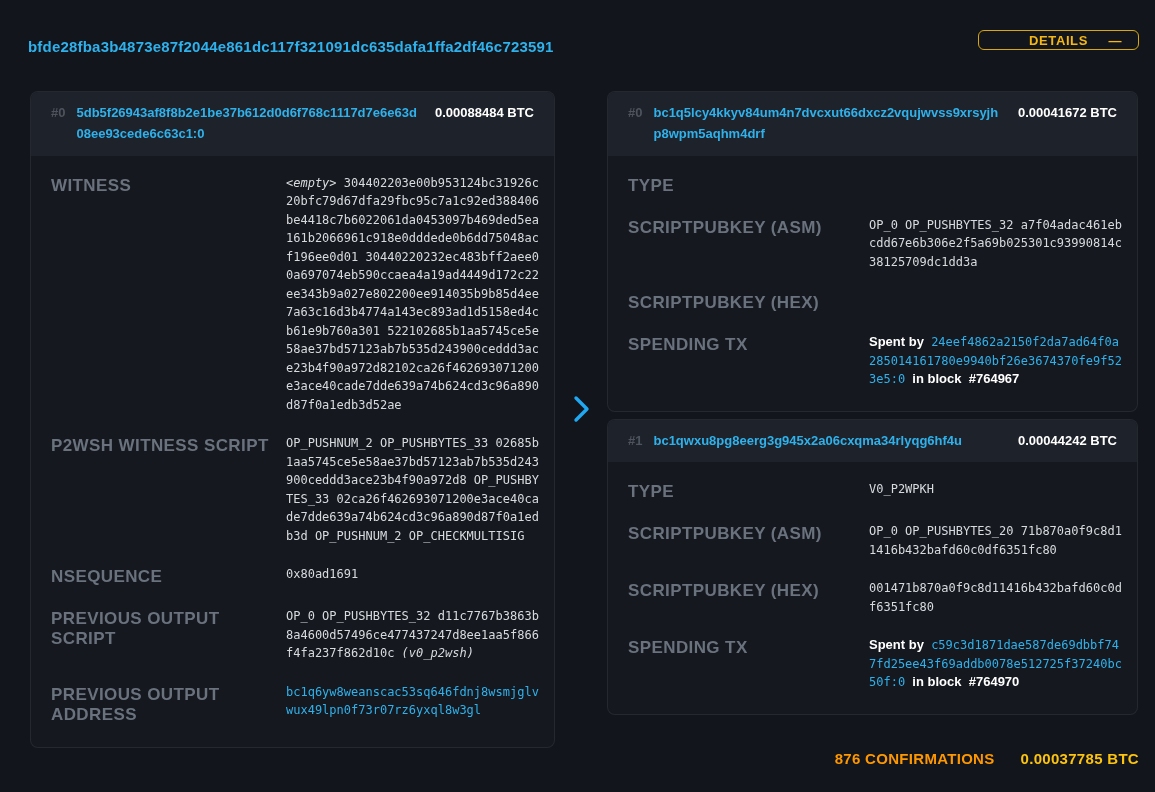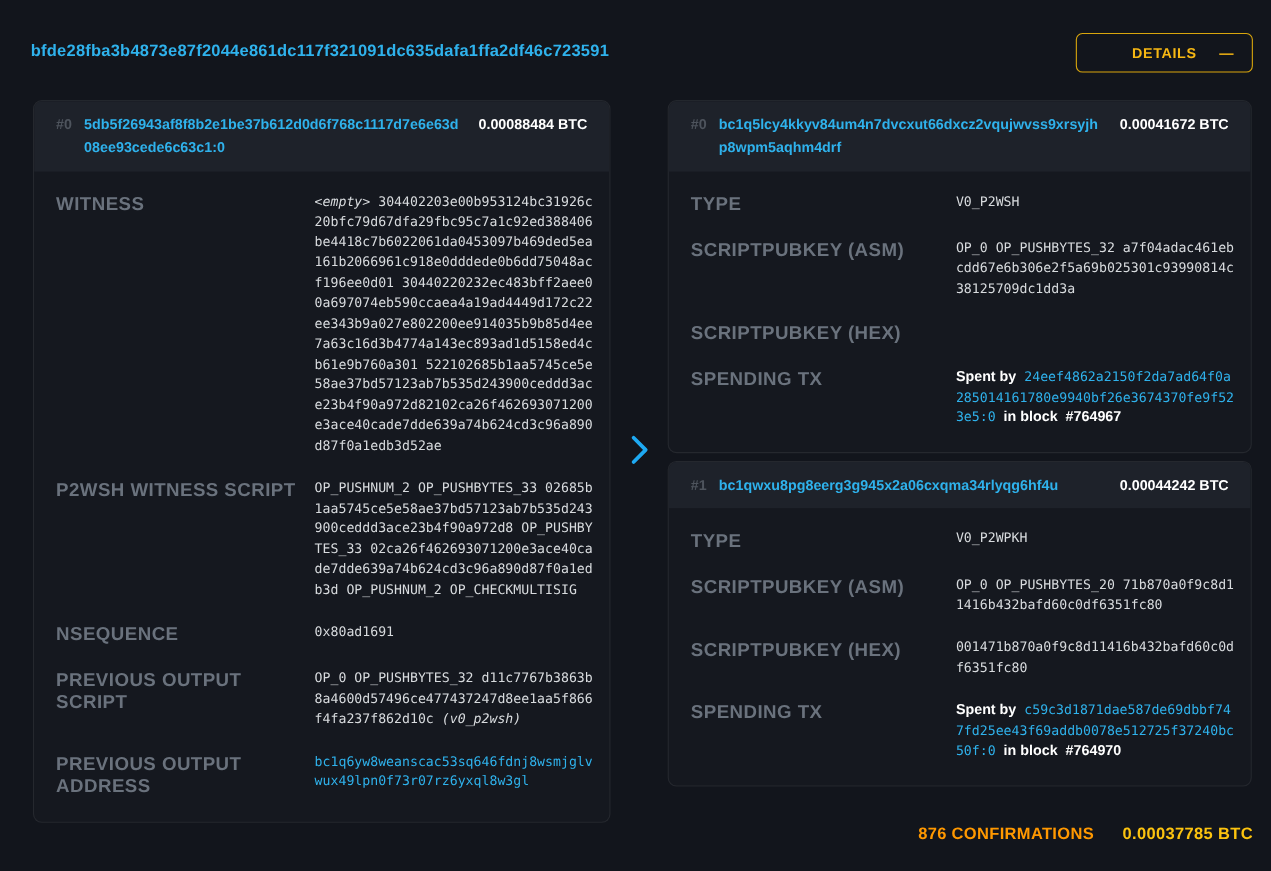--- a/index.html
+++ b/index.html
@@ -9,21 +9,21 @@
     background:#12151c;
     font-family:"Liberation Sans", sans-serif;
   }
 
   
   .top-txid {
     position:absolute; left:28px; top:38px;
     color:#2fb2ec; font-size:15px; font-weight:bold; letter-spacing:.2px;
   }
   .details-btn {
-    position:absolute; right:16px; top:30px; width:161px; height:36px;
+    position:absolute; right:16px; top:30px; width:161px; height:20px;
     background:transparent; border:1.5px solid #d9a60d; border-radius:6px;
     color:#f6b713; font-size:13px; font-weight:bold; letter-spacing:.6px;
     display:flex; align-items:center; justify-content:center; cursor:pointer;
   }
   .details-btn .minus {
     position:absolute; right:16px; top:50%; transform:translateY(-50%);
     font-weight:bold; color:#f6b713;
   }
 
   
@@ -148,21 +148,20 @@
 
   <div class="panel">
     <div class="panel-header">
       <span class="idx">#0</span>
       <a class="hlink">bc1q5lcy4kkyv84um4n7dvcxut66dxcz2vqujwvss9xrsyjhp8wpm5aqhm4drf</a>
       <span class="amt">0.00041672 BTC</span>
     </div>
     <div class="panel-body">
       <div class="row">
         <div class="label">TYPE</div>
-        <div class="value">V0_P2WSH</div>
       </div>
       <div class="row">
         <div class="label">SCRIPTPUBKEY (ASM)</div>
         <div class="value">OP_0 OP_PUSHBYTES_32 a7f04adac461ebcdd67e6b306e2f5a69b025301c93990814c38125709dc1dd3a</div>
       </div>
       <div class="row">
         <div class="label">SCRIPTPUBKEY (HEX)</div>
       </div>
       <div class="row">
         <div class="label">SPENDING TX</div>

